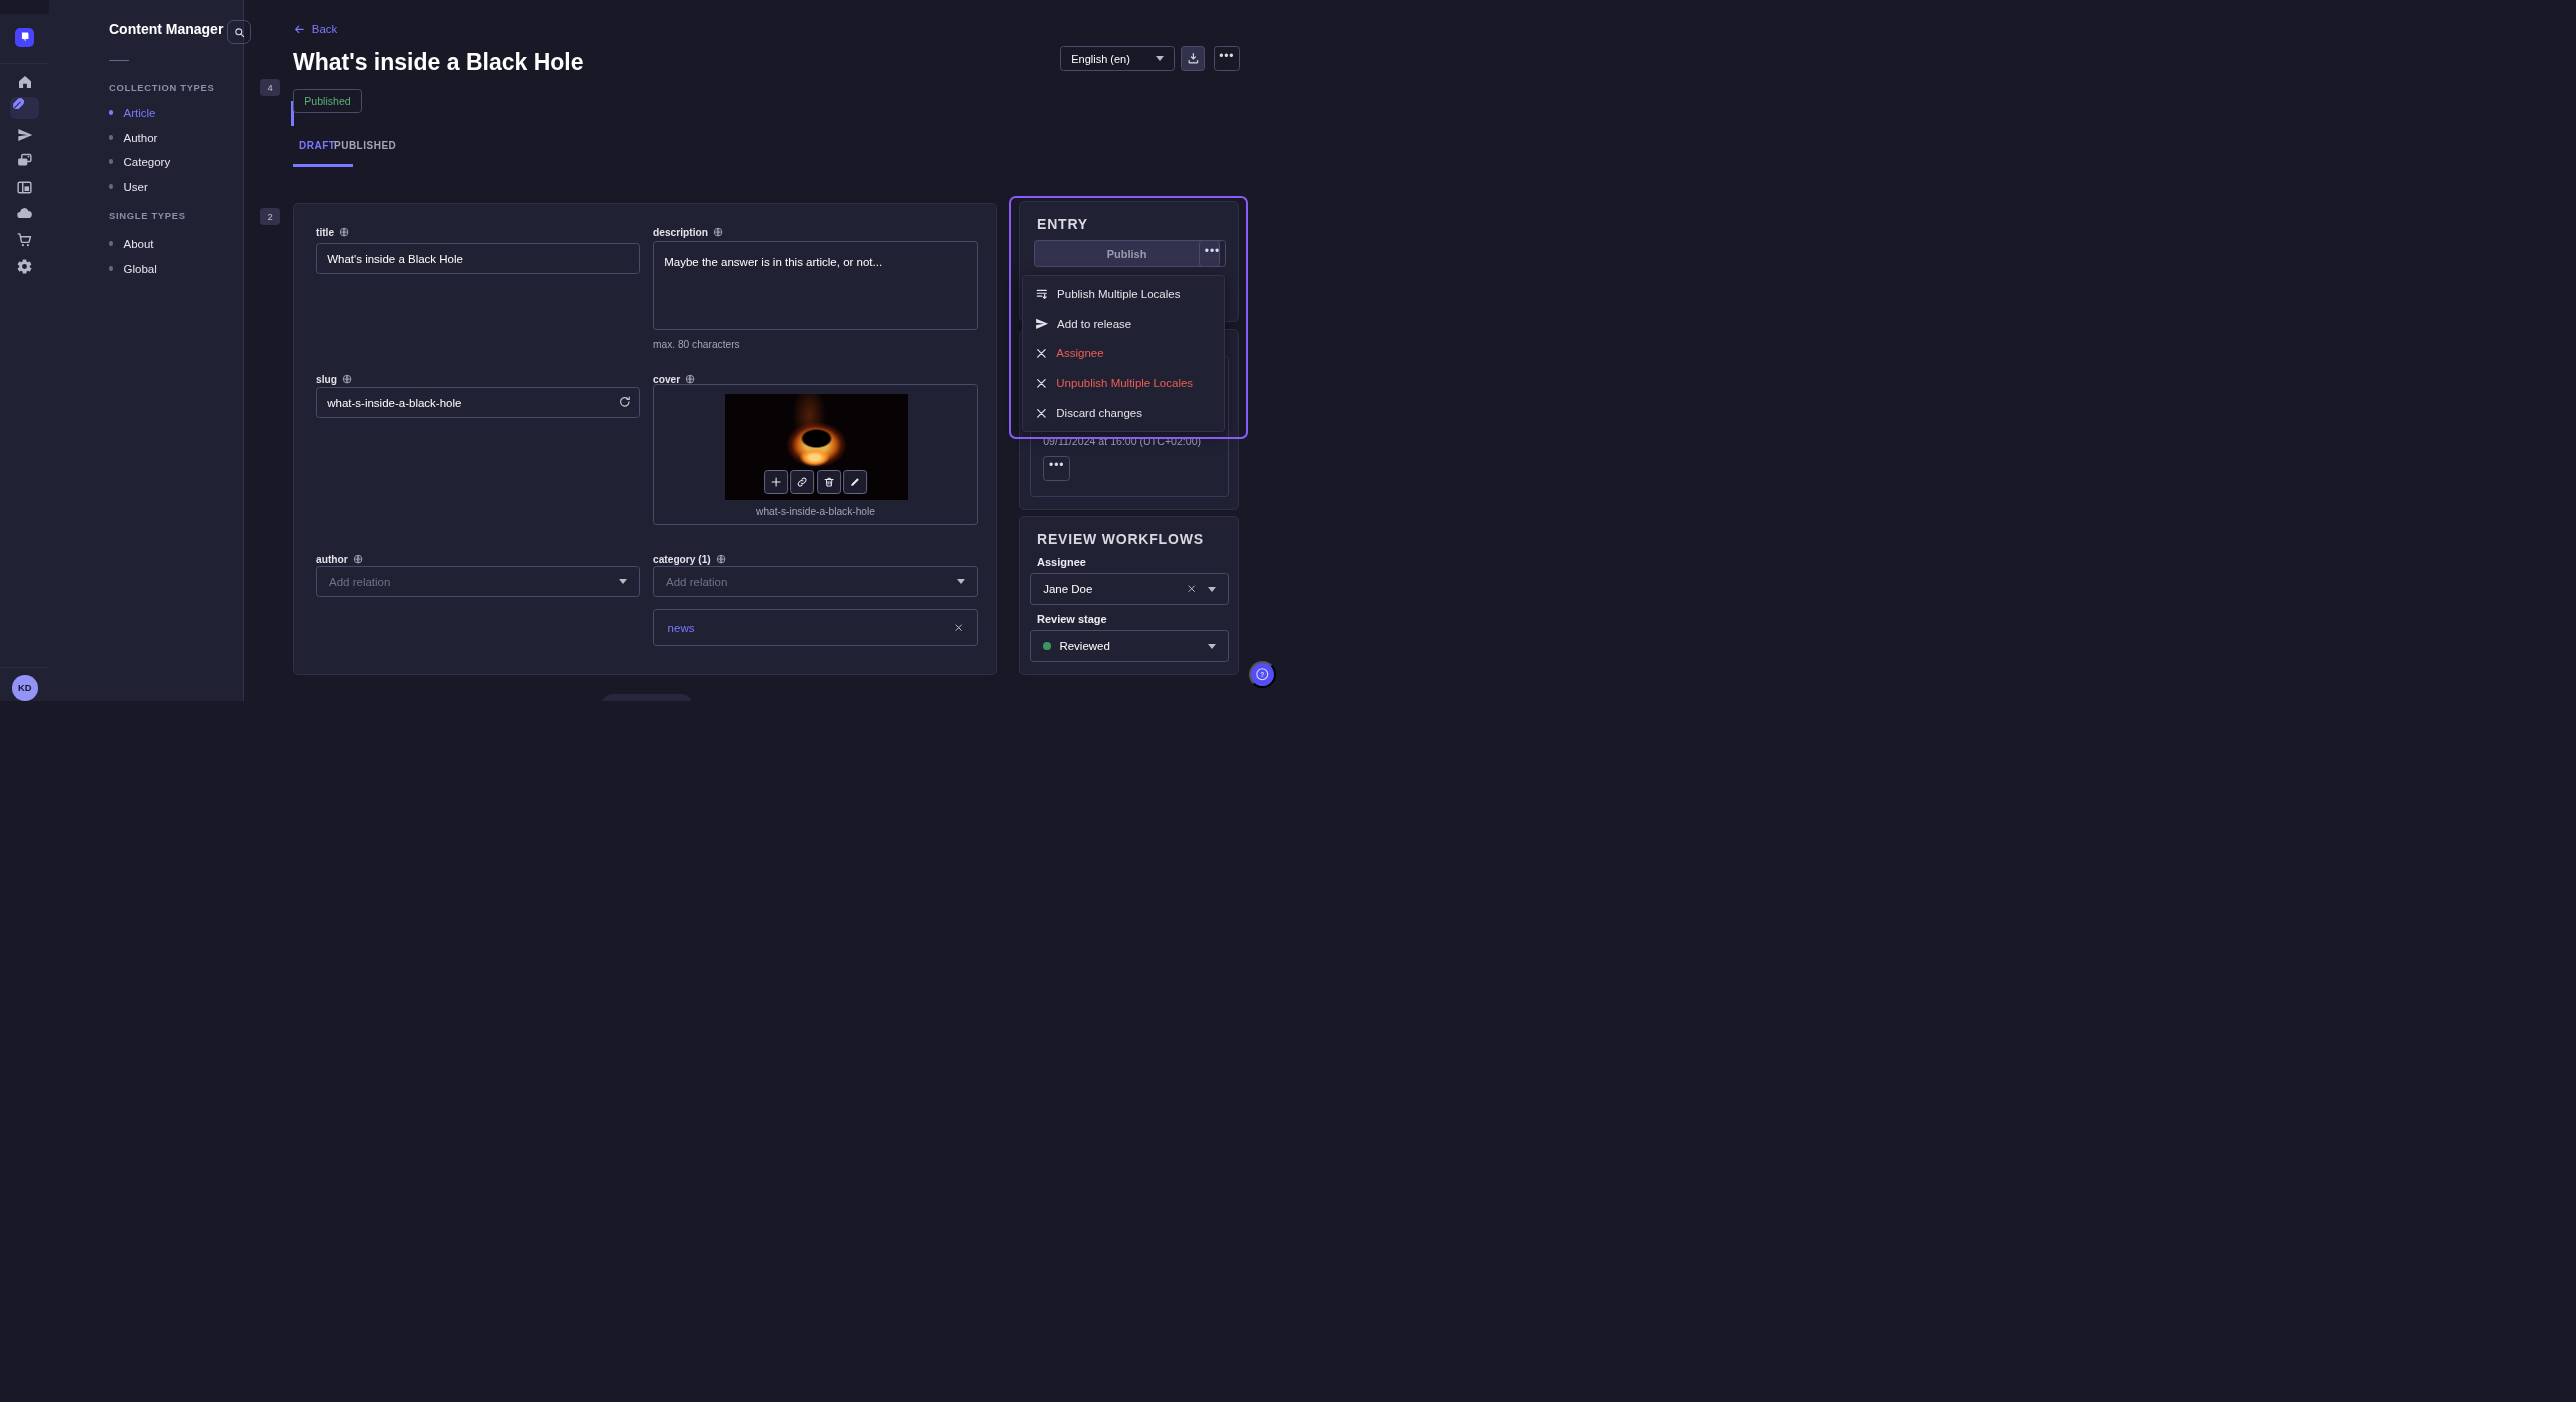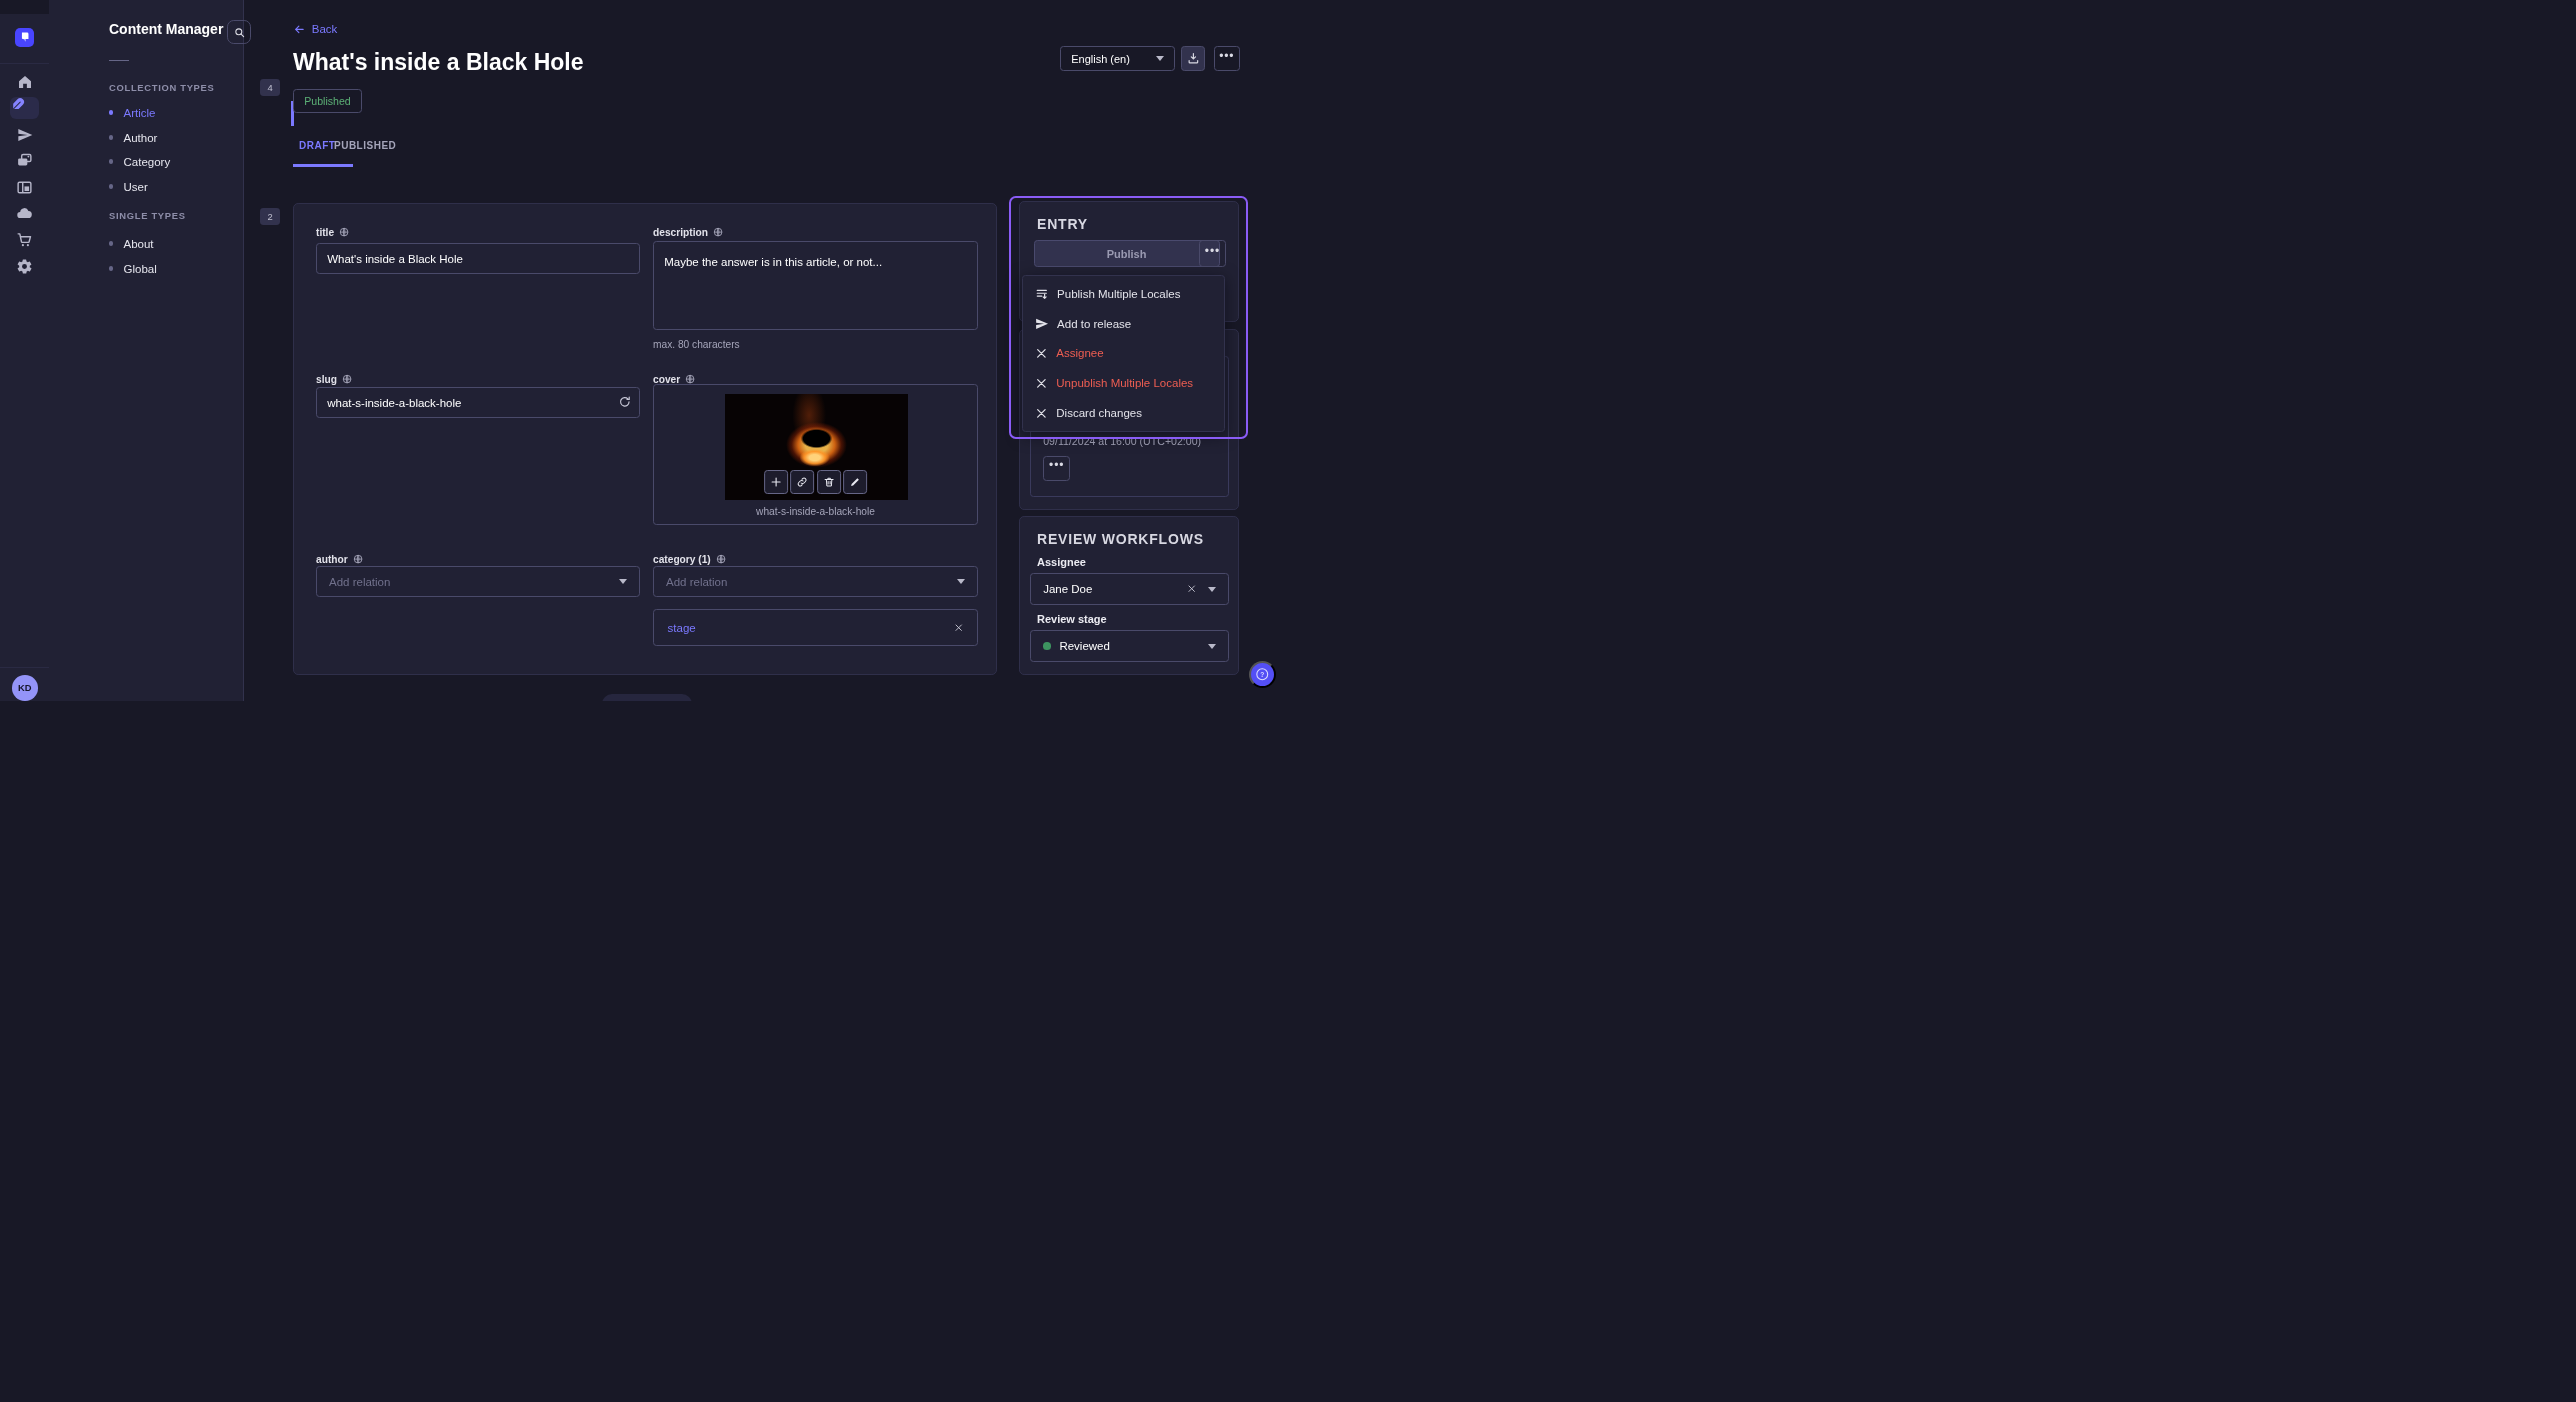--- a/index.html
+++ b/index.html
@@ -349,21 +349,21 @@
       <svg class="globe" width="10.2" height="10.2" viewBox="0 0 24 24" fill="none" stroke="currentColor" stroke-width="2">
         <circle cx="12" cy="12" r="9"></circle>
           <path d="M3 12h18M12 3c2.5 2.6 2.5 15.4 0 18M12 3c-2.5 2.6-2.5 15.4 0 18"></path>
       </svg>
     </div>
     <div class="f-select" style="left:359px;top:362px;width:325px">
       <span>Add relation</span>
       <span class="caret"></span>
     </div>
     <div id="news-box">
-      <span class="rel">stage</span>
+      <span class="rel">news</span>
       <span class="x-btn">
         <svg width="9.4" height="9.4" viewBox="0 0 24 24" fill="none" stroke="currentColor" stroke-width="2.4" stroke-linecap="round">
             <path d="M5 5l14 14M19 5L5 19"></path>
           </svg>
       </span>
     </div>
   </section>
 
   <section class="panel" id="entry-card">
     <div class="panel-heading">ENTRY</div>

